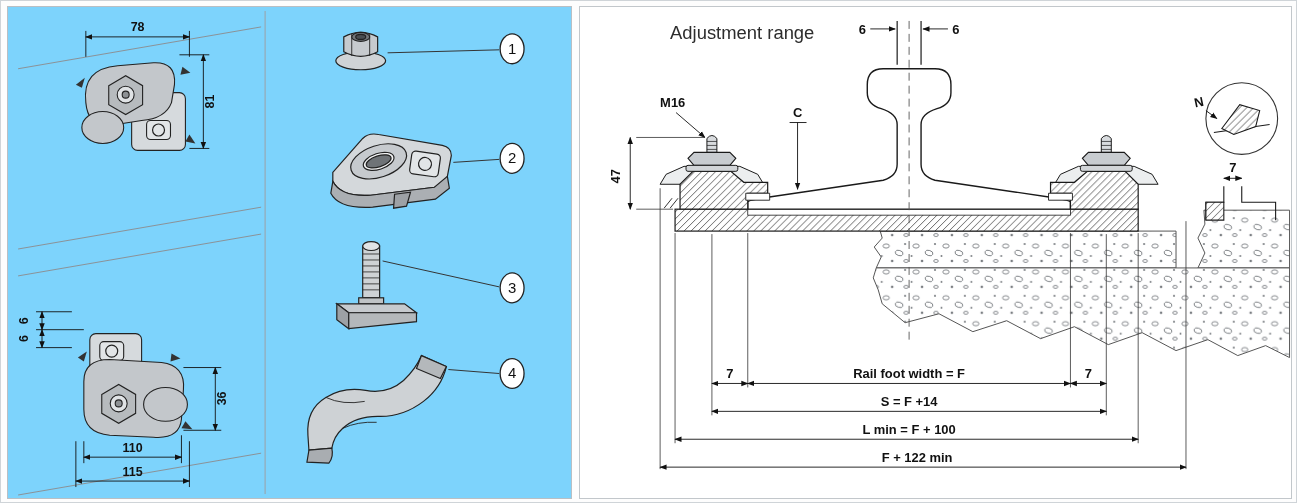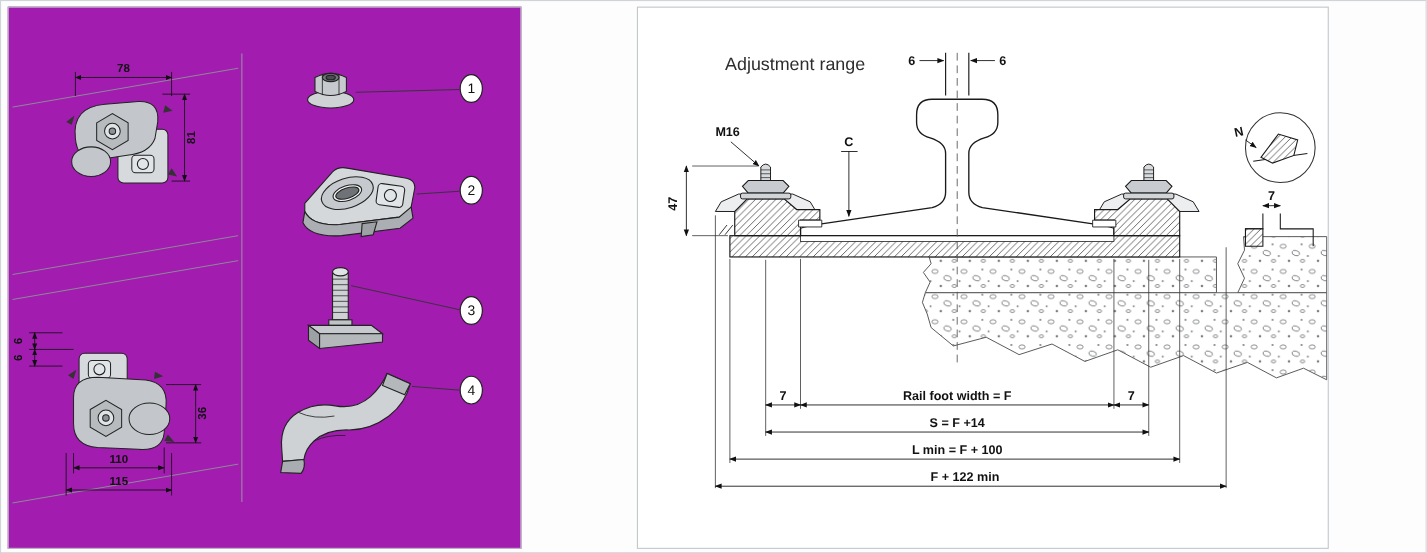--- a/index.html
+++ b/index.html
@@ -1,20 +1,20 @@
 <!DOCTYPE html>
 <html><head>
 <meta charset="utf-8">
 <style>
   html,body { margin:0; padding:0; background:#ffffff; }
   body { width:1297px; height:503px; overflow:hidden; font-family:"Liberation Sans", sans-serif; }
   .page { position:relative; width:1297px; height:503px; background:#fdfdfd; border:1px solid #cfd4d8; box-sizing:border-box; }
   .panel { position:absolute; box-sizing:border-box; }
-  .panel-left  { left:6px;  top:5px; width:467px; height:493px; background:#a21caf; border:1px solid #b9bfc4; }
-  .panel-right { left:578px; top:5px; width:629px; height:493px; background:#ffffff; border:1px solid #c2c7cb; }
+  .panel-left  { left:6px;  top:5px; width:565px; height:493px; background:#7dd3fc; border:1px solid #b9bfc4; }
+  .panel-right { left:578px; top:5px; width:713px; height:493px; background:#ffffff; border:1px solid #c2c7cb; }
   svg { display:block; width:100%; height:100%; }
   svg text { font-family:"Liberation Sans", sans-serif; }
   .dim   { font-size:12.5px; font-weight:700; fill:#111; }
   .dimr  { font-size:13px;   font-weight:700; fill:#111; }
   .num   { font-size:15px;   font-weight:400; fill:#111; }
   .title-text { font-size:18.5px; font-weight:400; fill:#2d2d2d; }
   .leader { stroke:#333; stroke-width:1; fill:none; }
   .ext { stroke:#333; stroke-width:0.8; fill:none; }
   .dline { stroke:#111; stroke-width:0.9; fill:none; }
   .oline { stroke:#1a1a1a; stroke-width:1.2; fill:none; }

